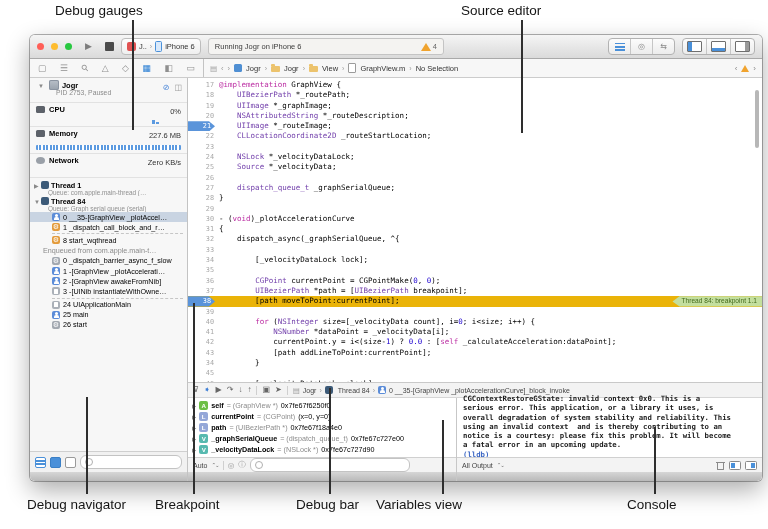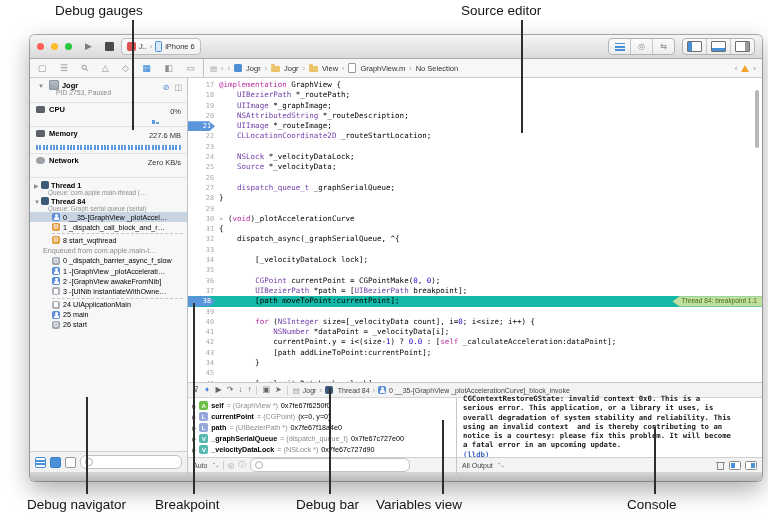--- a/index.html
+++ b/index.html
@@ -100,21 +100,21 @@
               display:flex;align-items:center;padding:0 4px;color:#b0b0b0;font-size:7px;gap:2px}
   .fcirc{width:6px;height:6px;border:1px solid #b0b0b0;border-radius:50%;display:inline-block}
   .bottomstrip{flex:0 0 9px;background:linear-gradient(#d6d6d6,#b9b9b9)}
   
   .editorcol{flex:1;display:flex;flex-direction:column;min-width:0;position:relative}
   .codearea{flex:0 0 304px;position:relative;background:#fff;overflow:hidden;
             font-family:"DejaVu Sans Mono",monospace;font-size:7.5px}
   .code-line{height:10.3px;line-height:10.3px;white-space:nowrap;position:relative}
   .gut{display:inline-block;width:26px;text-align:right;padding-right:5px;font-size:6.8px;color:#a8a8a8;vertical-align:top}
   .gut.bp{background:#5a94da;color:#fff;clip-path:polygon(0 0,21px 0,27px 50%,21px 100%,0 100%);padding-right:8px;width:23px}
-  .code-line.exec{background:#14b8a6}
+  .code-line.exec{background:#eab308}
   .code-text{white-space:pre}
   .tk-p{color:#000}.tk-k{color:#bb2ca2}.tk-t{color:#703daa}.tk-n{color:#1c00cf}
   .bp-tag{position:absolute;right:0;top:0;height:10.3px;line-height:10.3px;background:#c3df9e;color:#436a1c;
           font-family:"Liberation Sans",sans-serif;font-size:6.6px;padding:0 5px 0 9px;
           clip-path:polygon(0 50%,7px 0,100% 0,100% 100%,7px 100%)}
   .vscroll{position:absolute;right:3px;top:12px;width:4px;height:58px;border-radius:2px;background:#9f9f9f;opacity:.75}
   
   .debugbar{flex:0 0 14px;background:#f3f3f3;border-top:1px solid #c9c9c9;border-bottom:1px solid #d6d6d6;
             display:flex;align-items:center;gap:5px;padding:0 5px;font-size:7px;color:#555}
   .dbico{font-size:8px;line-height:1;color:#666}
@@ -176,20 +176,26 @@
       <span class="tl yel"></span>
       <span class="tl grn"></span>
       <span class="tb-btn" style="margin-left:6px">▶</span>
       <span class="tb-stop" style="margin-left:6px"></span>
       <span class="scheme">
         <span class="appic"></span>
         <span>J..</span>
         <span class="chev">›</span>
         <span class="phoneic"></span>
         <span>iPhone 6</span>
+      </span>
+      <span class="activity">
+        <span>Running Jogr on iPhone 6</span>
+        <span class="sp"></span>
+        <span class="warn-tri"></span>
+        <span style="color:#666">4</span>
       </span>
       <span style="flex:1"></span>
       <span class="seg">
         <span class="cell">
             <span class="ic-lines"></span>
           </span>
         <span class="cell">
             <span class="ic-circles">◎</span>
           </span>
         <span class="cell">

